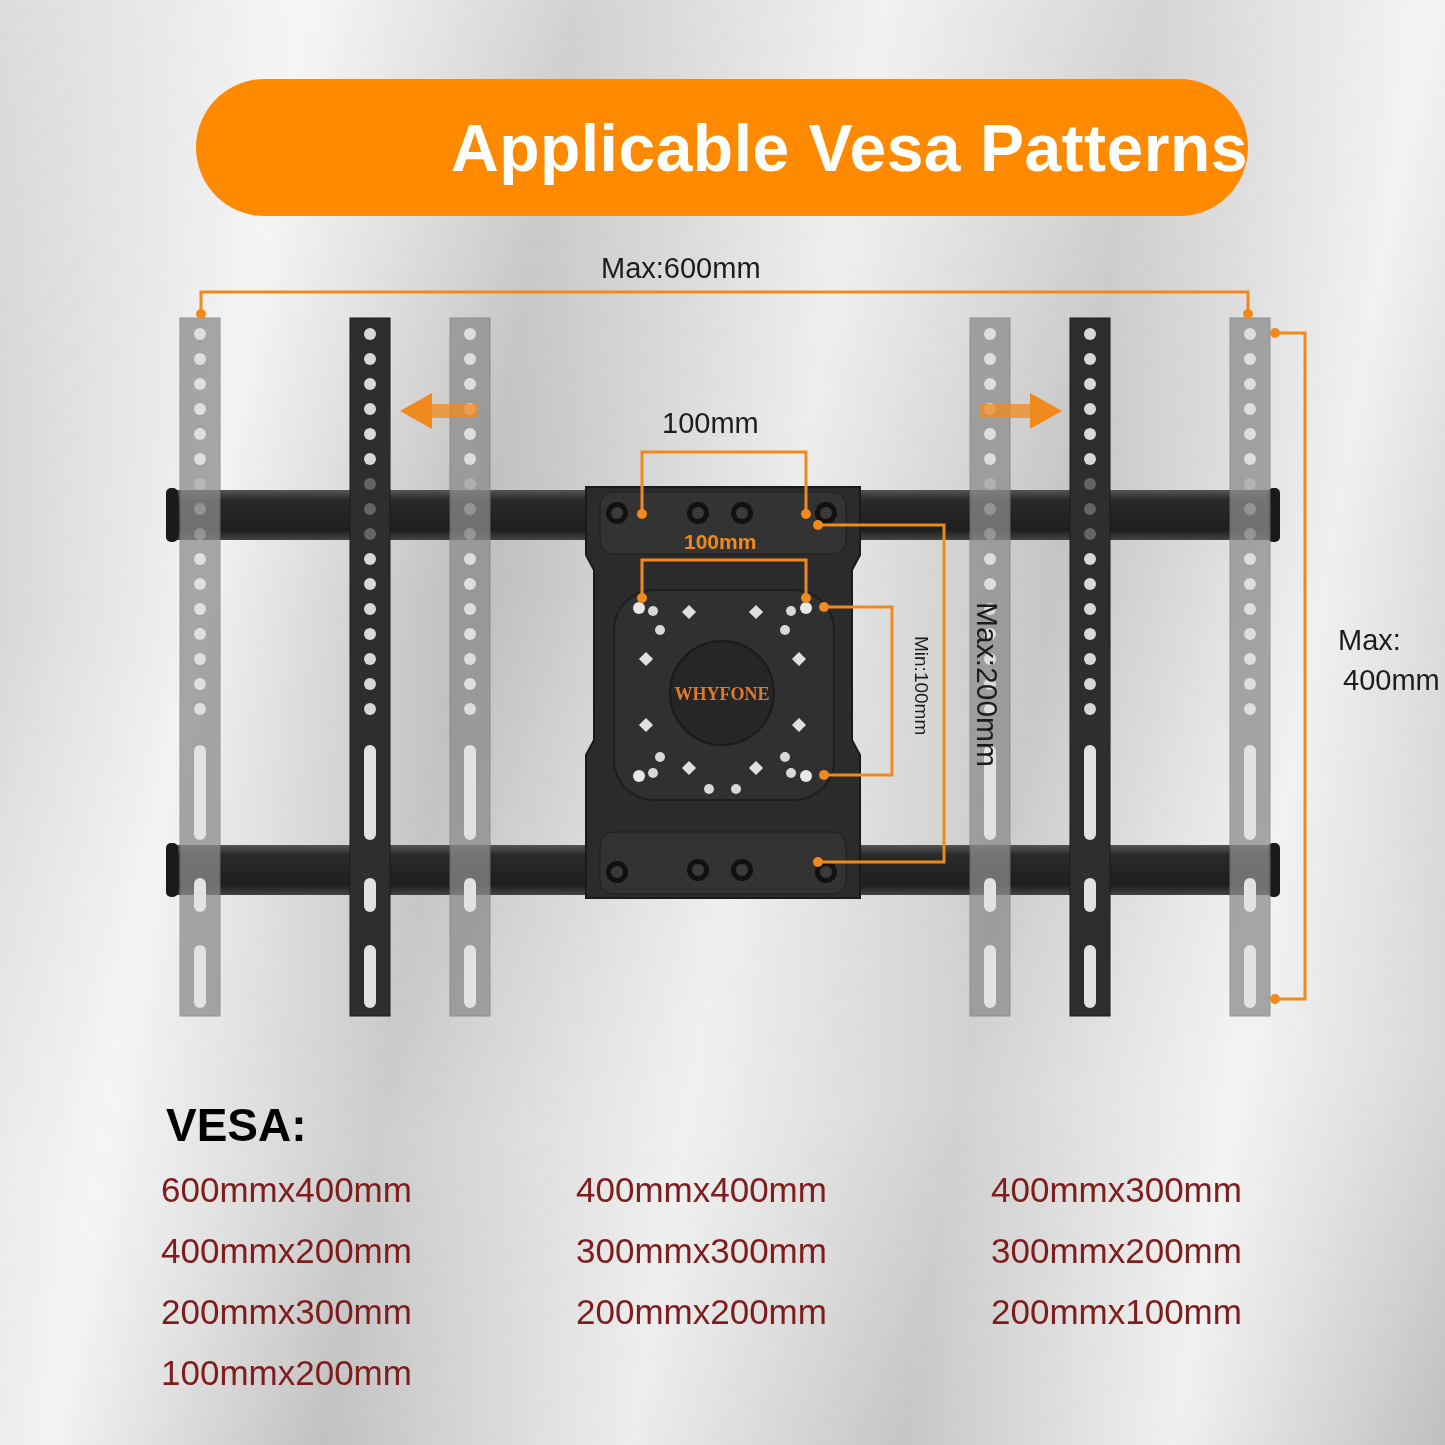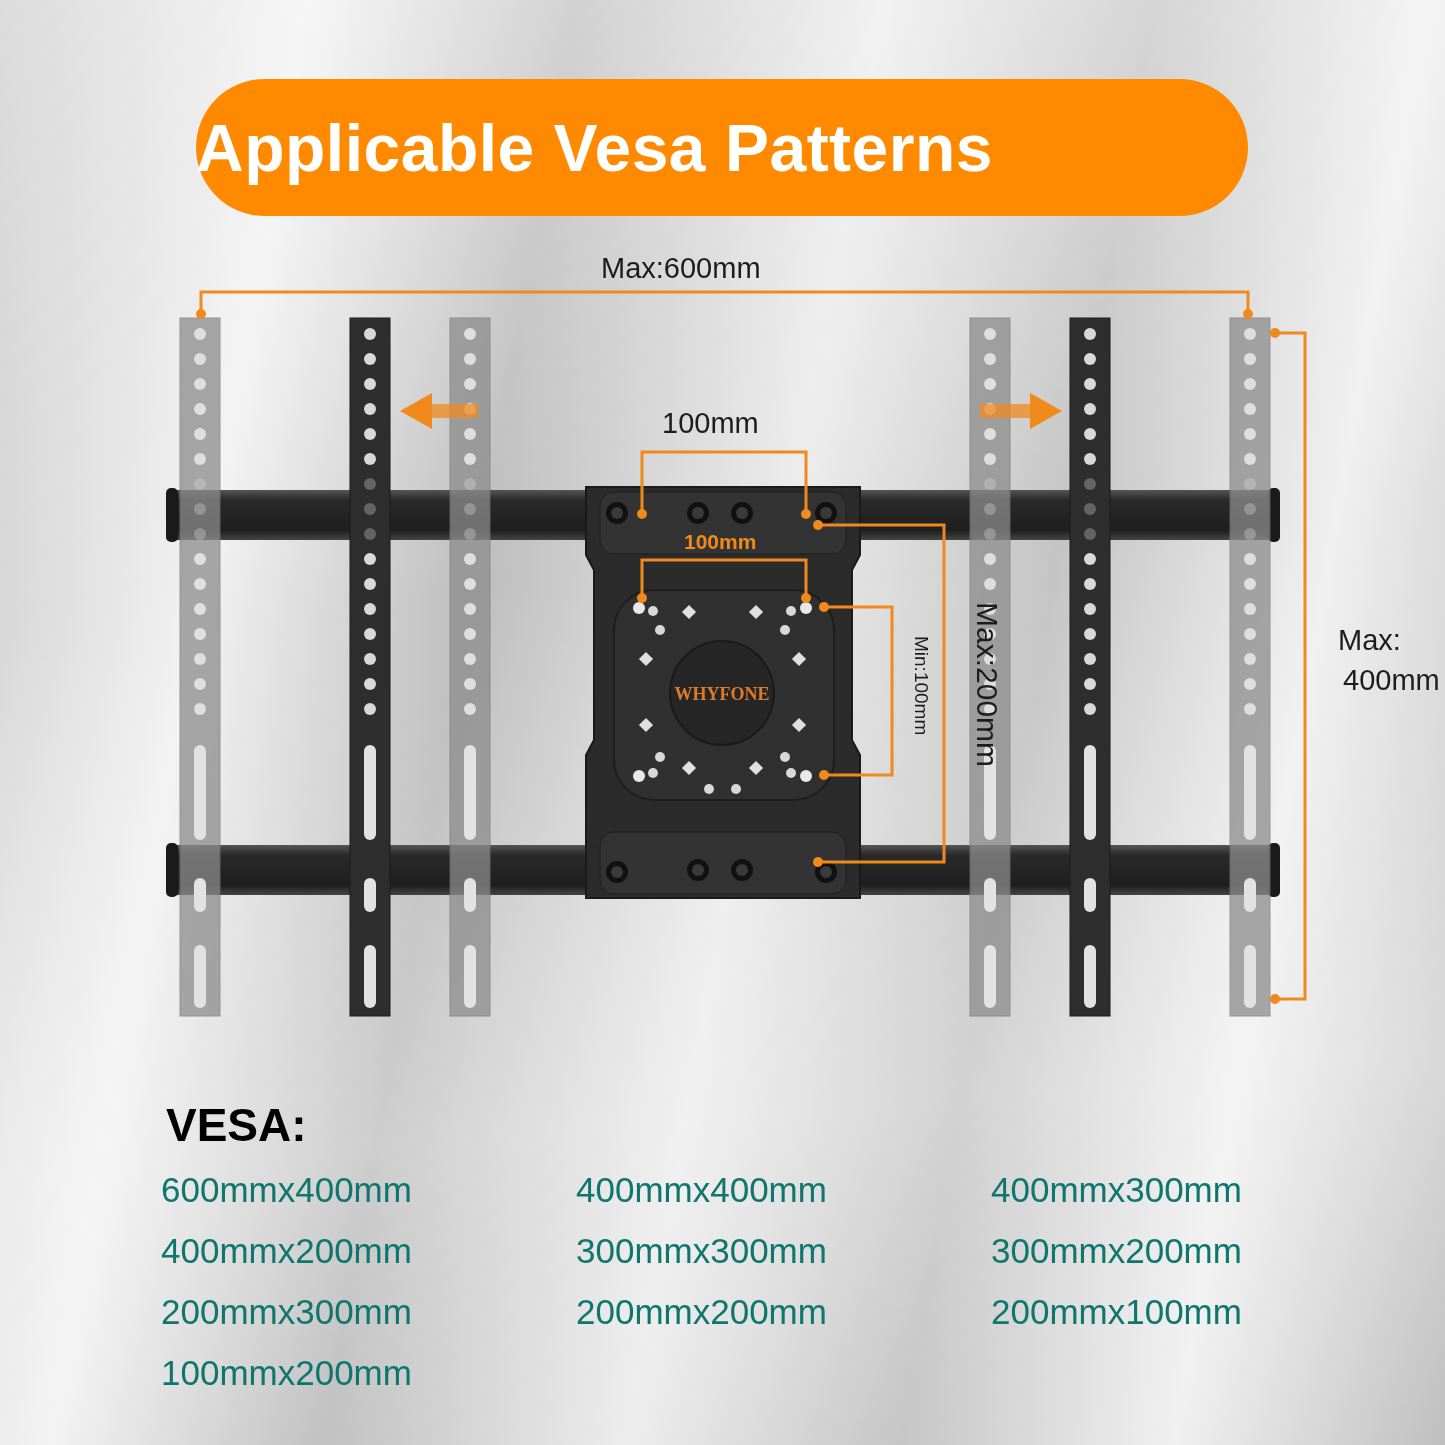--- a/index.html
+++ b/index.html
@@ -1,29 +1,29 @@
 <!DOCTYPE html>
 <html><head>
 <meta charset="utf-8">
 <style>
   html,body{margin:0;padding:0;}
   body{width:1445px;height:1445px;overflow:hidden;position:relative;
     font-family:"Liberation Sans",sans-serif;
     background:linear-gradient(100deg,#c9c9c9 0%,#f2f2f2 18%,#bdbdbd 34%,#ececec 52%,#c4c4c4 68%,#f0f0f0 84%,#bfbfbf 100%);}
   .sheen{position:absolute;inset:0;background:linear-gradient(175deg,rgba(255,255,255,0.35) 0%,rgba(255,255,255,0) 40%,rgba(255,255,255,0.25) 75%,rgba(255,255,255,0) 100%);pointer-events:none;}
   .title-pill{position:absolute;left:196px;top:79px;width:1052px;height:137px;border-radius:69px;background:#ff8a00;
-    display:flex;align-items:center;justify-content:flex-start;}
+    display:flex;align-items:center;justify-content:flex-end;}
   .title-pill span{color:#fff;font-weight:bold;font-size:66px;letter-spacing:0.5px;}
   .diagram{position:absolute;left:0;top:0;width:1445px;height:1060px;}
   .lbl{position:absolute;color:#1c1c1c;font-size:29px;white-space:nowrap;}
   .lbl.orange{color:#f08a1c;font-weight:bold;font-size:21px;}
   .lbl.vert{transform-origin:left top;}
   .vesa-heading{position:absolute;left:166px;top:1098px;font-size:46px;font-weight:bold;color:#000000;}
   .vesa-grid{position:absolute;left:161px;top:1168px;display:grid;grid-template-columns:415px 415px 300px;row-gap:18px;}
-  .vesa-grid span{font-size:35px;color:#0f766e;height:43px;line-height:43px;}
+  .vesa-grid span{font-size:35px;color:#7f1d1d;height:43px;line-height:43px;}
 </style>
 </head>
 <body>
 
 <div class="sheen"></div>
 
 <div class="title-pill">
   <span>Applicable Vesa Patterns</span>
 </div>
 

